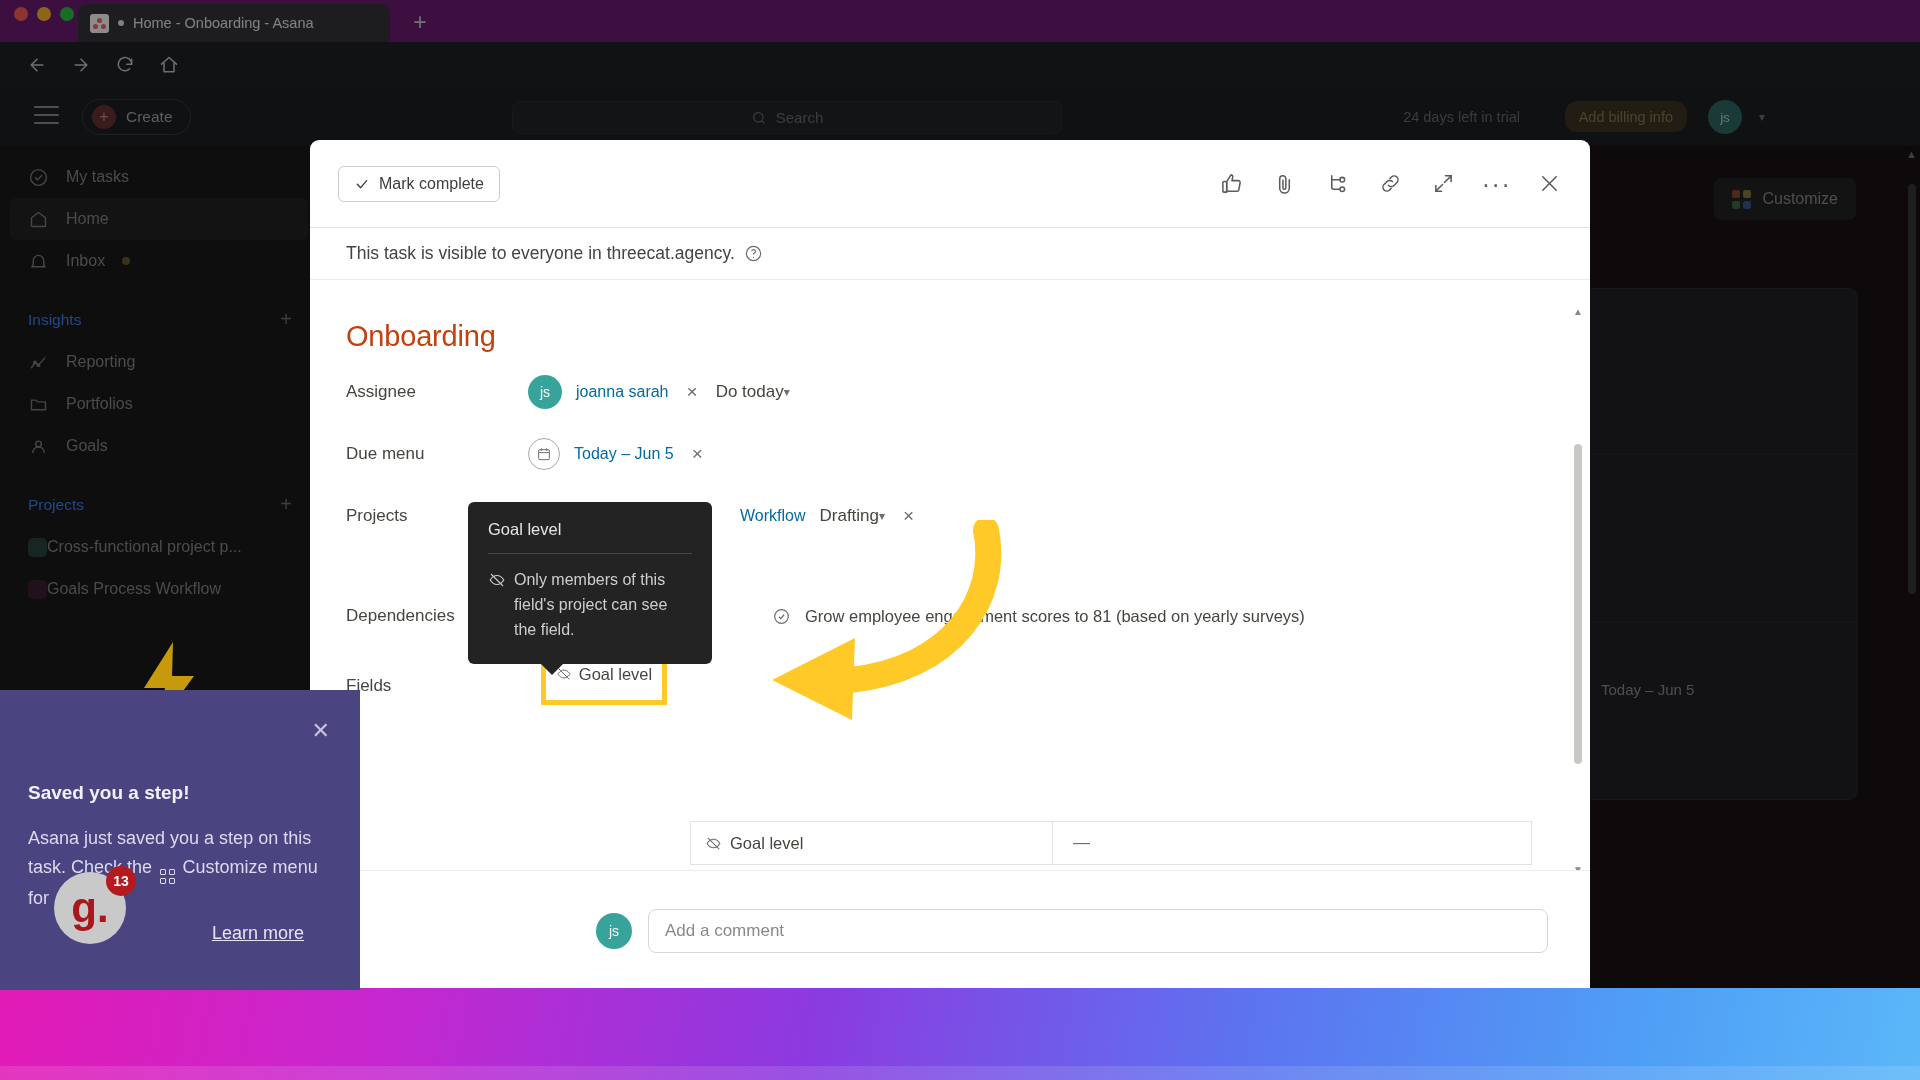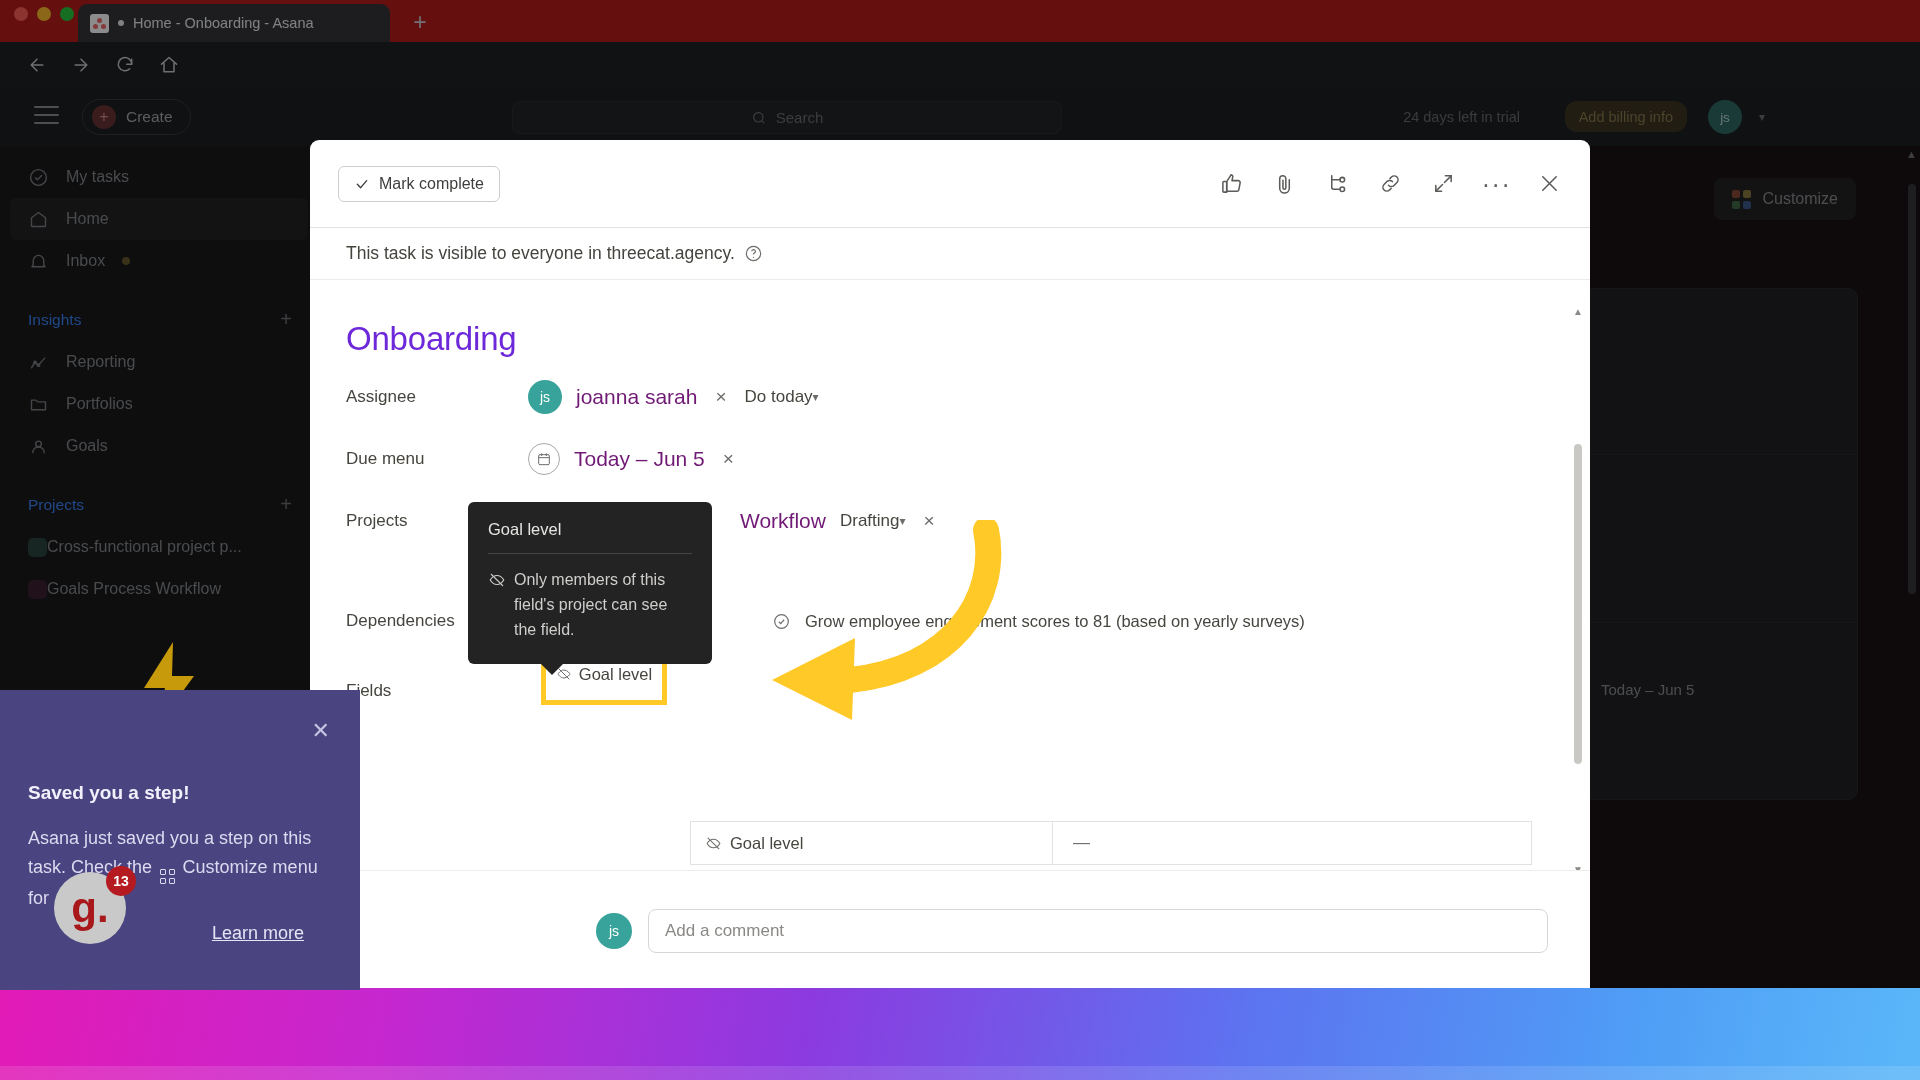--- a/index.html
+++ b/index.html
@@ -9,21 +9,21 @@
     font-family: "Liberation Sans", sans-serif;
     background: #111;
   }
   .screen { position: relative; width: 1920px; height: 1080px; overflow: hidden; background:#1e1f21; }
 
   
   .browser-chrome {
     position: absolute; top: 0; left: 0; width: 1920px; height: 88px;
     background: #202124;
   }
-  .tabstrip { position: absolute; top: 0; left: 0; width: 1920px; height: 42px; background:#b91c1c; }
+  .tabstrip { position: absolute; top: 0; left: 0; width: 1920px; height: 42px; background:#701a75; }
   .traffic { position: absolute; left: 14px; top: 7px; display: flex; gap: 9px; align-items: center; }
   .dot { width: 14px; height: 14px; border-radius: 50%; }
   .dot.red { background:#ff5f57; }
   .dot.yellow { background:#febc2e; }
   .dot.green { background:#28c840; }
 
   .tab {
     position: absolute; left: 78px; top: 4px; width: 312px; height: 38px;
     background:#35363a; border-radius: 9px 9px 0 0;
     display:flex; align-items:center; padding: 0 12px; gap: 9px;
@@ -136,27 +136,27 @@
   .head-icons { margin-left:auto; display:flex; align-items:center; gap:28px; }
   .hi { width:25px; height:25px; display:flex; align-items:center; justify-content:center; }
   .hi svg { width:23px; height:23px; stroke:#5c5b59; fill:none; stroke-width:1.6; stroke-linecap:round; stroke-linejoin:round; }
   .hi .dots { color:#5c5b59; font-size:25px; line-height:10px; letter-spacing:1.5px; }
 
   .visibility-bar { height:52px; display:flex; align-items:center; padding: 0 36px; gap:9px; border-bottom:1px solid #edecea; }
   .visibility-bar .txt { color:#45443f; font-size:17.5px; }
   .visibility-bar svg { width:19px; height:19px; stroke:#6e6d6a; fill:none; stroke-width:1.5; }
 
   .modal-body { position:absolute; top:124px; left:0; width:1280px; height:640px; overflow:hidden; }
-  .task-title { font-size:33px; color:#6d28d9; font-weight:400; padding: 56px 0 0 36px; letter-spacing:-0.2px;}
+  .task-title { font-size:29px; color:#c2410c; font-weight:400; padding: 56px 0 0 36px; letter-spacing:-0.2px;}
 
   .frow { display:flex; align-items:center; padding-left:36px; min-height:46px; margin-top:16px; }
   .frow .flabel { width:182px; color:#46453f; font-size:17px; flex:0 0 auto; }
   .frow .fval { display:flex; align-items:center; gap:14px; }
   .avatar-sm { width:34px; height:34px; border-radius:50%; background:#38a39a; color:#fff; font-size:14px; display:flex; align-items:center; justify-content:center; }
-  .fname { color:#701a75; font-size:21px; }
+  .fname { color:#0369a1; font-size:16px; }
   .xbtn { color:#6e6d6a; font-size:19px; font-weight:300; padding: 0 4px;}
   .chip-link { color:#46453f; font-size:17px; display:flex; align-items:center; gap:0;}
   .chev { font-size:12px; color:#6e6d6a; }
   .date-icon { width:32px; height:32px; border-radius:50%; border:1.5px solid #a9a8a4; display:flex; align-items:center; justify-content:center; }
   .date-icon svg { width:16px; height:16px; stroke:#6e6d6a; fill:none; stroke-width:1.5; }
   .dep-row { display:flex; align-items:center; gap:10px; }
   .dep-row svg { width:19px; height:19px; stroke:#6e6d6a; fill:none; stroke-width:1.5; }
   .dep-text { color:#46453f; font-size:16.5px; }
 
   .fields-box {

